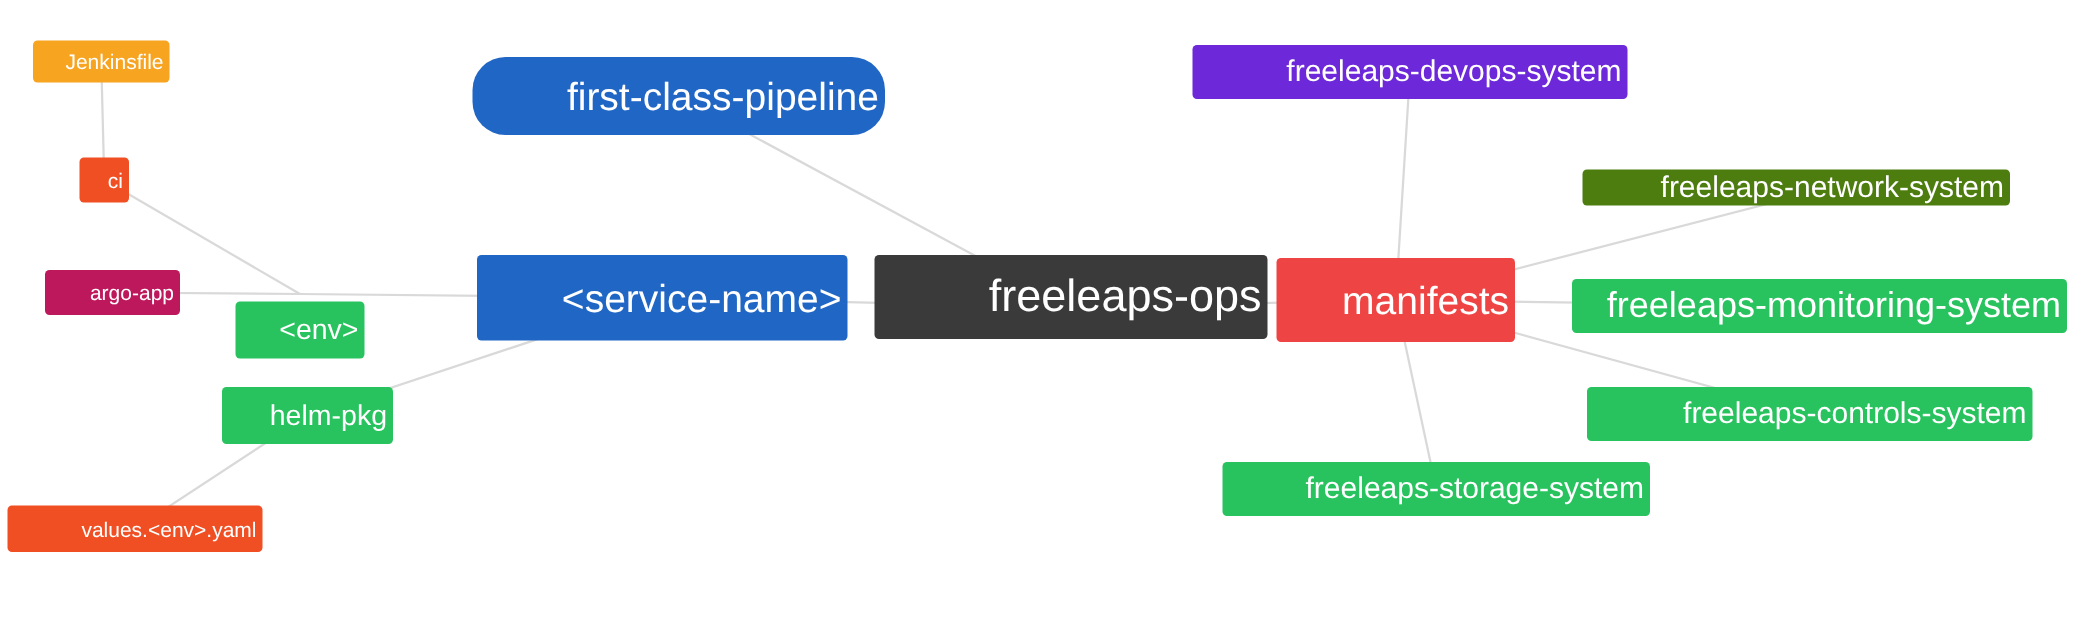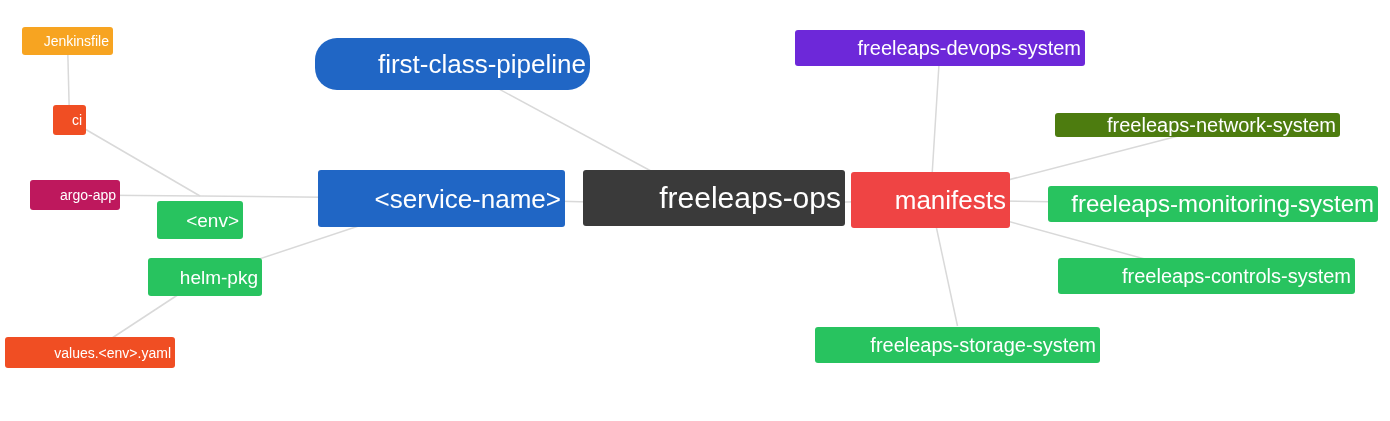--- a/index.html
+++ b/index.html
@@ -97,17 +97,17 @@
       </div>
       <div class="node" style="left: 1055px; top: 113px; width: 285px; height: 24px; background: #4d7c0f; font-size: 20px;">
         <span>freeleaps-network-system</span>
       </div>
       <div class="node" style="left: 1048px; top: 186px; width: 330px; height: 36px; background: rgb(40, 195, 95); font-size: 24px;">
         <span>freeleaps-monitoring-system</span>
       </div>
       <div class="node" style="left: 1058px; top: 258px; width: 297px; height: 36px; background: rgb(40, 195, 95); font-size: 20px;">
         <span>freeleaps-controls-system</span>
       </div>
-      <div class="node" style="left: 815px; top: 308px; width: 285px; height: 36px; background: rgb(40, 195, 95); font-size: 20px; margin-top: 19px;">
+      <div class="node" style="left: 815px; top: 308px; width: 285px; height: 36px; background: rgb(40, 195, 95); font-size: 20px;">
         <span>freeleaps-storage-system</span>
       </div>
     </div>
 </div>
 
 </body></html>

